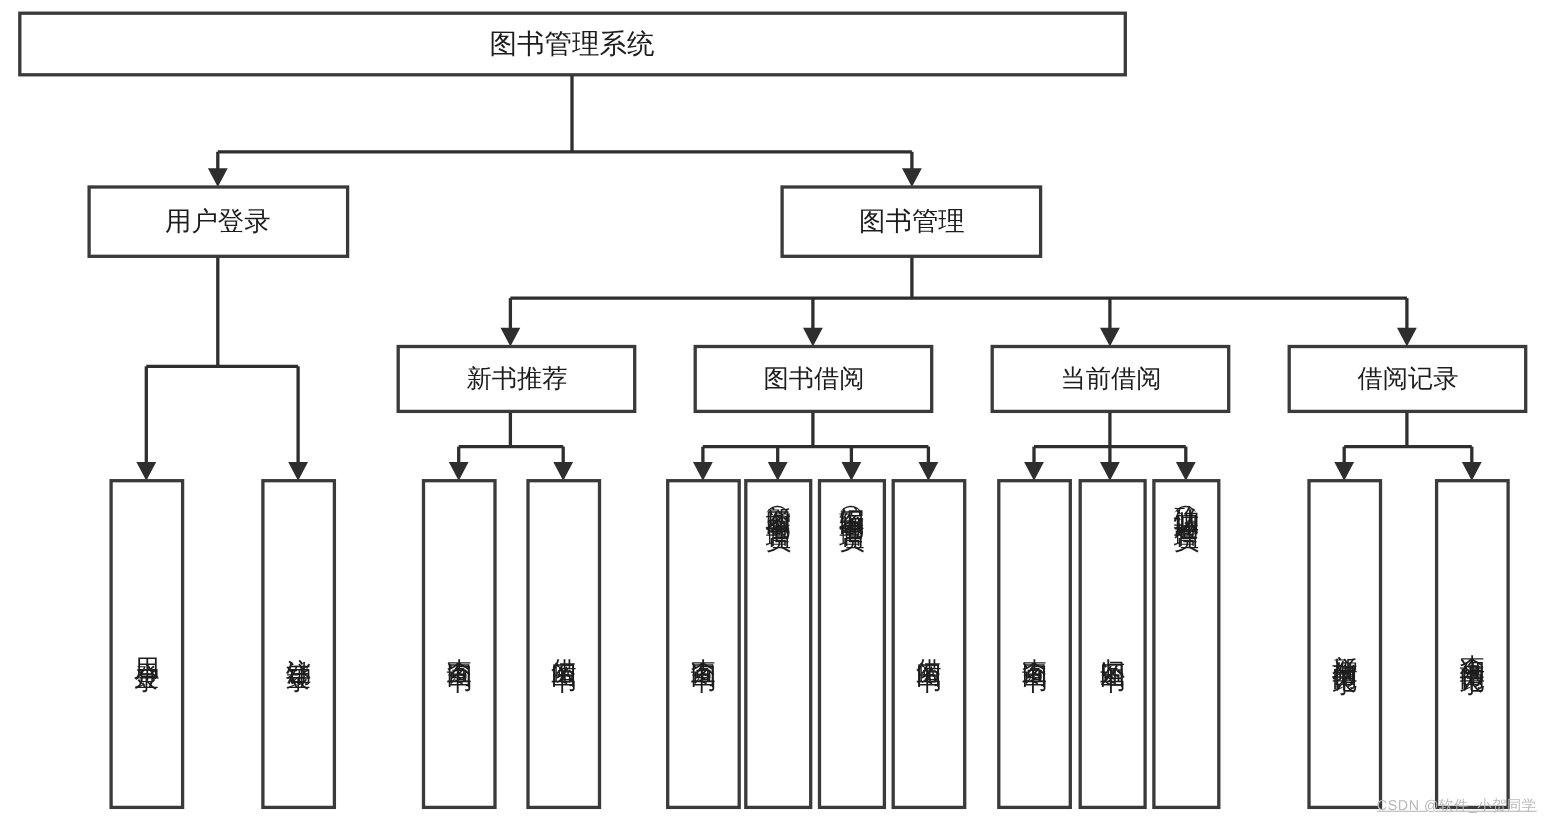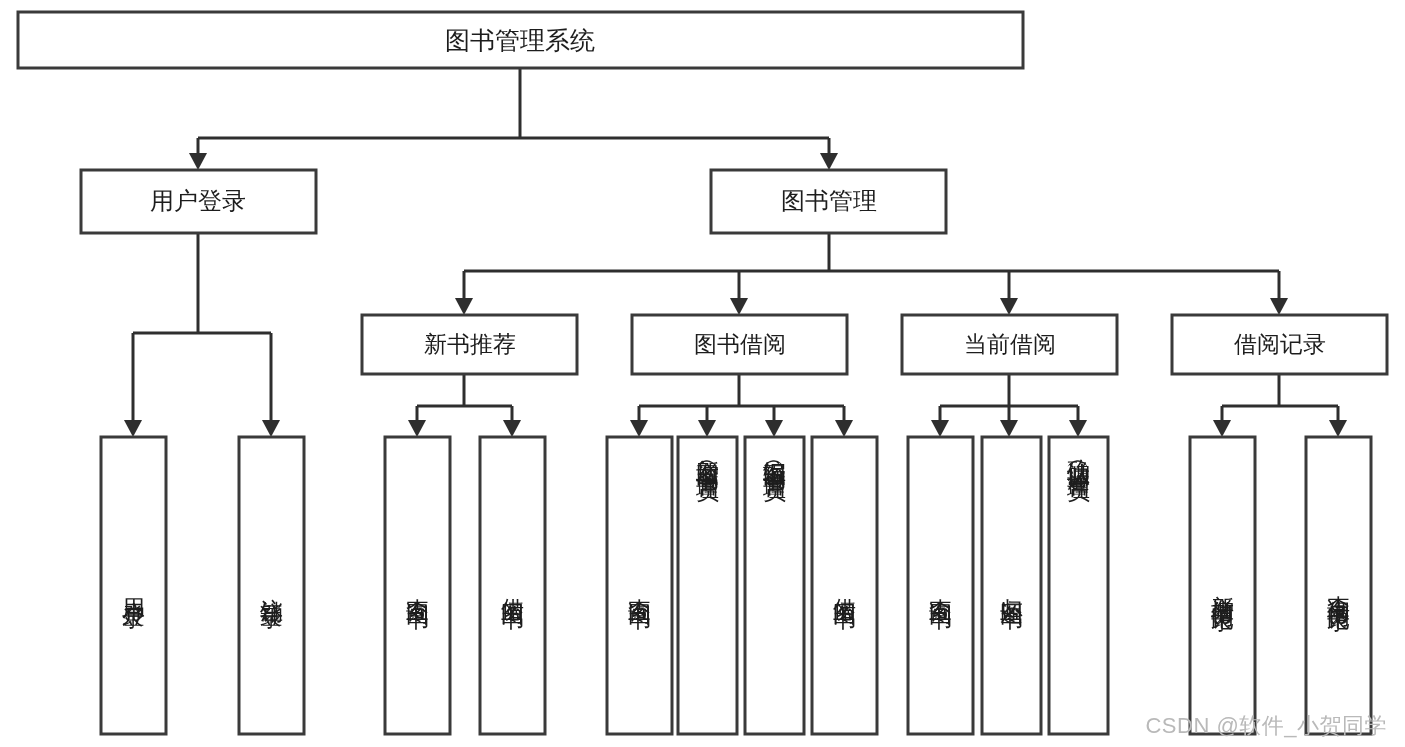--- a/index.html
+++ b/index.html
@@ -55,27 +55,28 @@
     font-family: "Liberation Sans", "DejaVu Sans", sans-serif;
     font-size: 23px;
     line-height: 1.18;
     letter-spacing: 3px;
     color: #1d1d1d;
     white-space: nowrap;
     text-align: center;
   }
   #watermark {
     position: absolute;
-    right: 18px;
+    right: 8px;
     bottom: 6px;
     font-family: "Liberation Sans", "DejaVu Sans", sans-serif;
-    font-size: 22px;
+    font-size: 13px;
     color: #b9b9b9;
     letter-spacing: 0.5px;
     white-space: nowrap;
+    text-decoration: underline;
   }
 </style>
 </head>
 <body>
 
 <svg id="diagram" viewBox="0 0 1405 747">
   <defs>
     <marker id="arrow" viewBox="0 0 12 14" refX="6" refY="13" markerWidth="12" markerHeight="14" orient="auto-start-reverse">
       <path d="M 0 0 L 12 0 L 6 14 z" class="arrow-head"></path>
     </marker>

